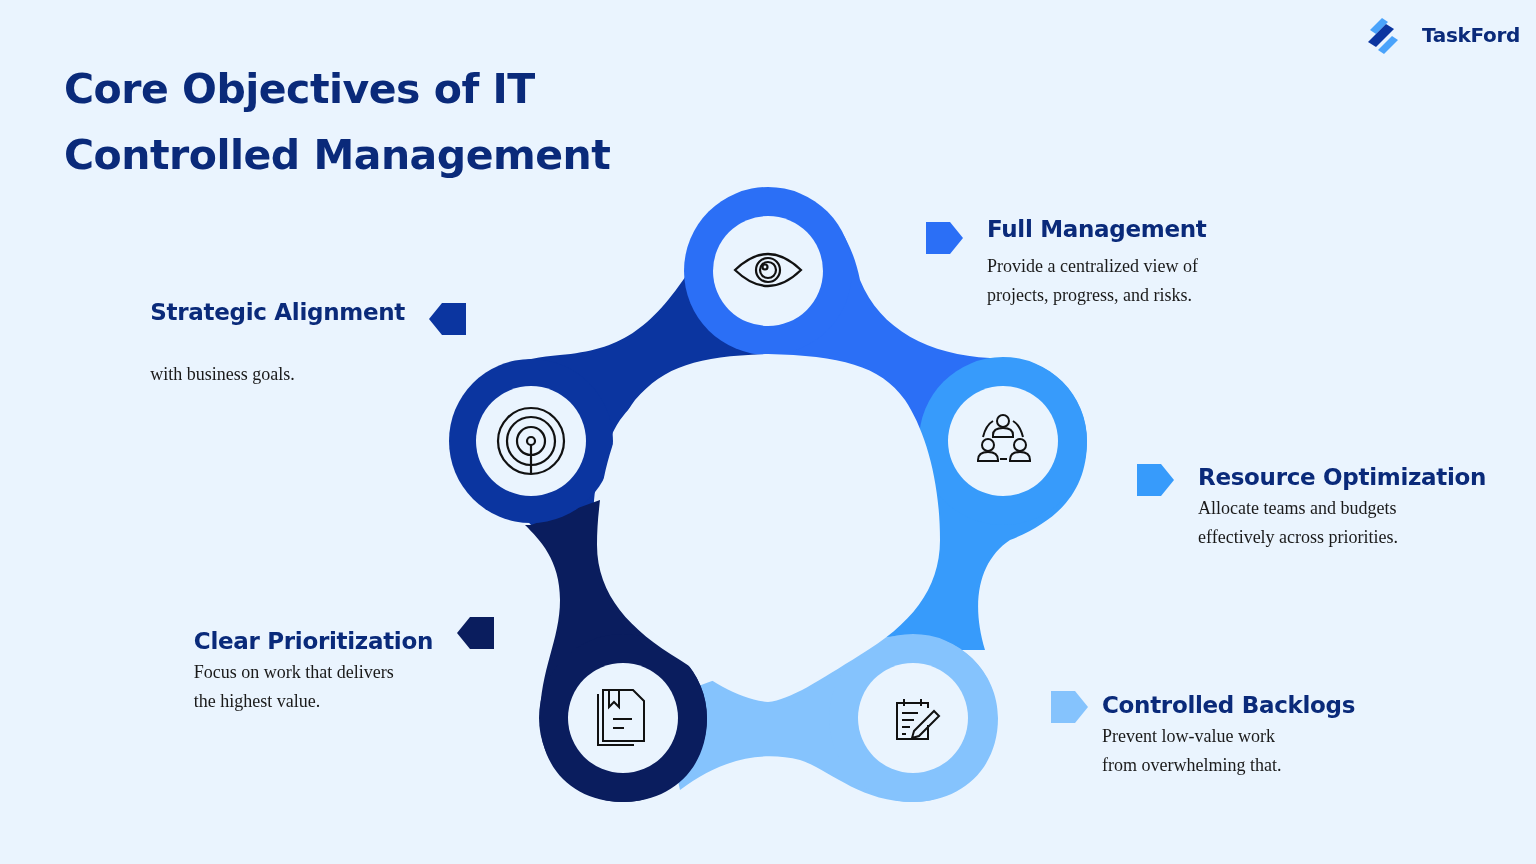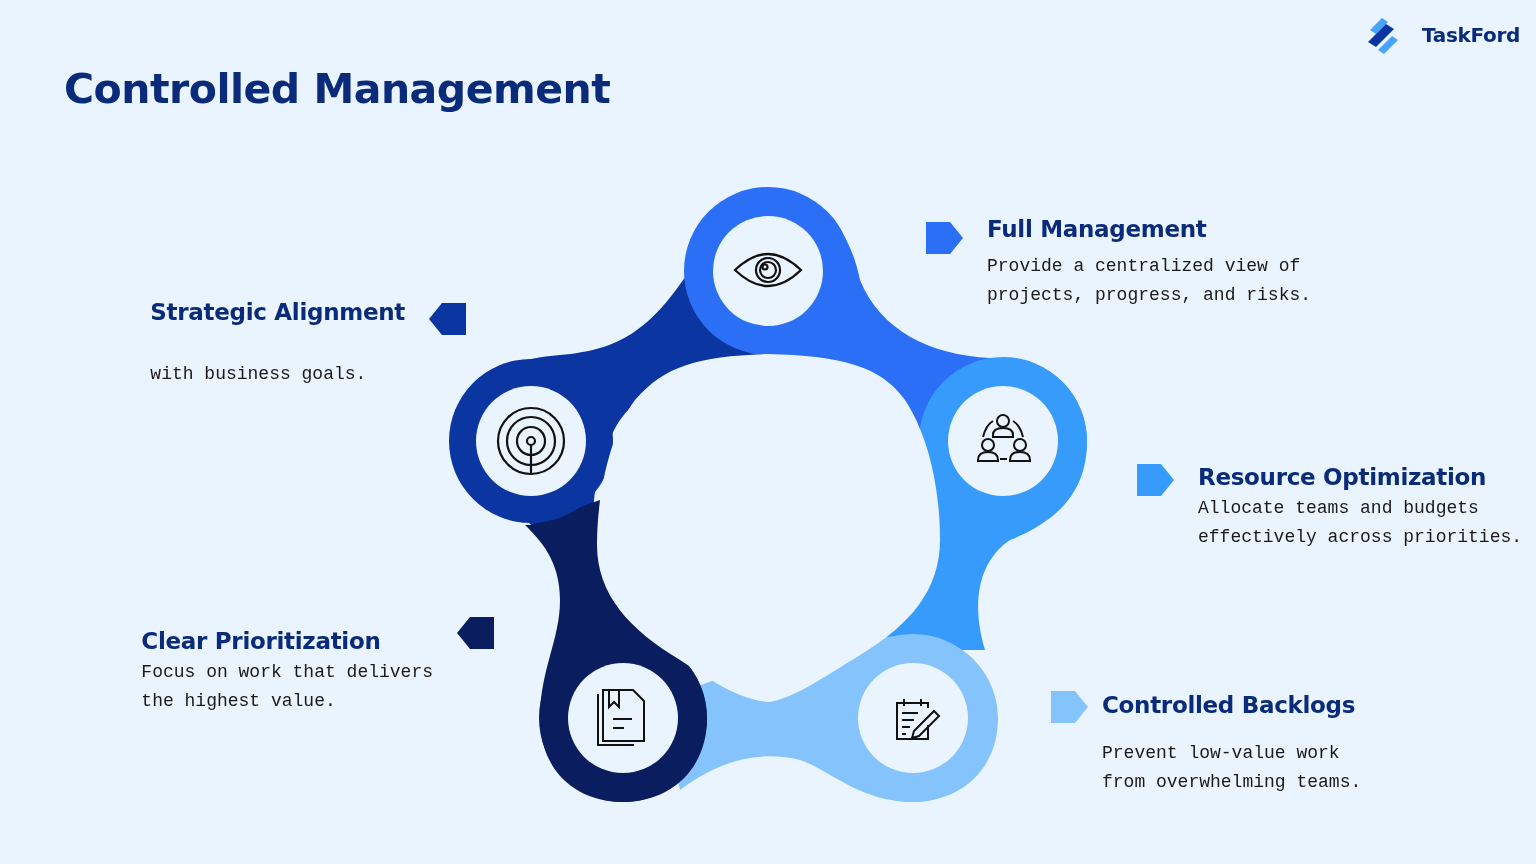--- a/index.html
+++ b/index.html
@@ -25,39 +25,40 @@
   }
   .title span { display: block; }
   svg.diagram { position: absolute; left: 0; top: 0; }
   .item { position: absolute; }
   .item h3 {
     margin: 0; font-family: "DejaVu Sans", sans-serif;
     font-weight: bold; font-size: 23px; color: #0A2A7A; letter-spacing: -0.3px;
     white-space: nowrap;
   }
   .item p {
-    margin: 10px 0 0 0; font-family: Liberation Mono, monospace;
+    margin: 10px 0 0 0; font-family: Liberation Serif, serif;
     font-size: 18px; line-height: 29px; color: #1A1A1A; white-space: nowrap;
   }
   .item.right { text-align: left; }
   .marker { position: absolute; }
 </style>
 </head>
 <body>
 
 <div class="logo">
   <svg width="34" height="38" viewBox="0 0 34 38">
     <path d="M4 14 L16 2 L22 6 L10 18 Z" fill="#4AA3FB"></path>
     <path d="M2 26 L20 8 L28 13 L10 31 Z" fill="#0B35A0"></path>
     <path d="M12 34 L26 20 L32 24 L18 38 Z" fill="#4AA3FB"></path>
   </svg>
   <span class="logo-text">TaskFord</span>
 </div>
 
 <h1 class="title">
+  <span>Core Objectives of IT</span>
   <span>Controlled Management</span>
 </h1>
 
 <svg class="diagram" width="1536" height="864" viewBox="0 0 1536 864">
 
   <path d="M455 441 C455 380 500 360 560 355 C620 350 650 330 690 270 C700 230 730 190 768 188 L768 355 C700 355 650 380 620 420 C600 450 590 500 595 525 L531 525 Z" fill="#0B35A0"></path>
 
   <path d="M768 188 C820 190 850 230 860 280 C880 330 930 355 990 358 L1003 358 L1003 441 L920 441 C910 400 880 360 768 355 Z" fill="#2B6FF6"></path>
 
   <path d="M1003 358 C1055 358 1087 400 1087 441 C1087 490 1060 520 1010 540 C980 560 970 600 985 650 L913 650 L870 635 C920 580 945 520 930 441 Z" fill="#379BFB"></path>
@@ -170,17 +171,17 @@
 <div class="item right" style="right:1103px;top:628px">
   <h3>Clear Prioritization</h3>
   <p style="margin-top:4px">
     <span>Focus on work that delivers</span><br>
     <span>the highest value.</span>
   </p>
 </div>
 
 <div class="item" style="left:1102px;top:692px">
   <h3>Controlled Backlogs</h3>
-  <p style="margin-top:21px">
+  <p style="margin-top:4px">
     <span>Prevent low-value work</span><br>
-    <span>from overwhelming teams.</span>
+    <span>from overwhelming that.</span>
   </p>
 </div>
 
 </body></html>

